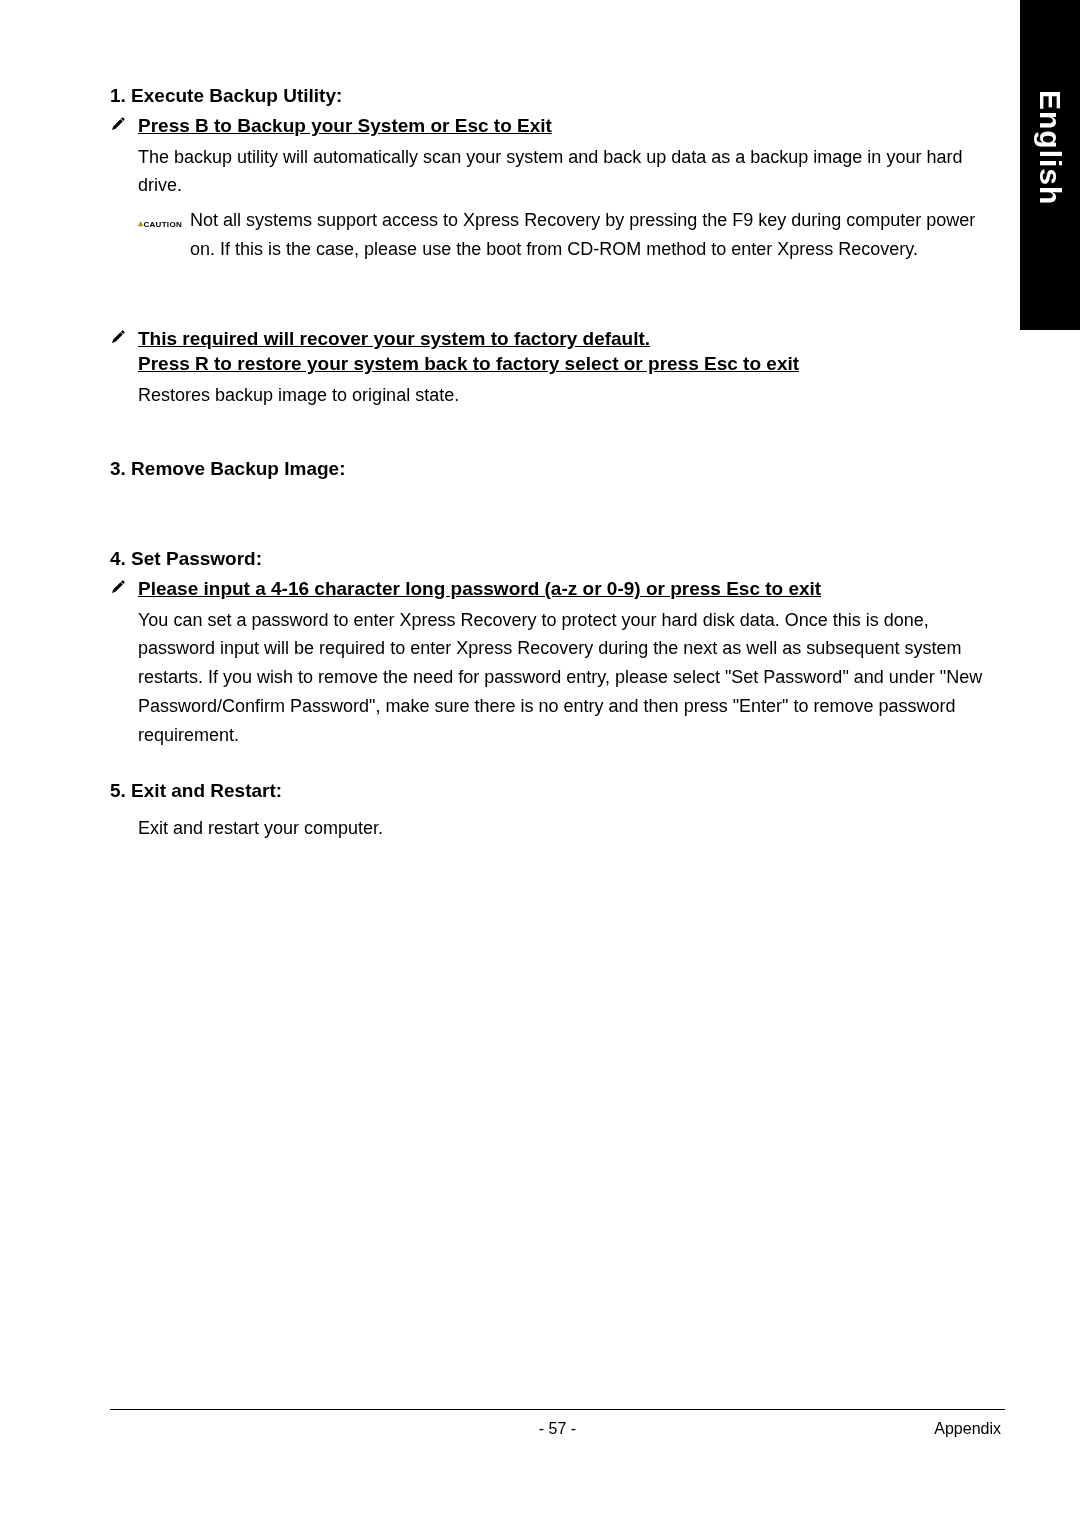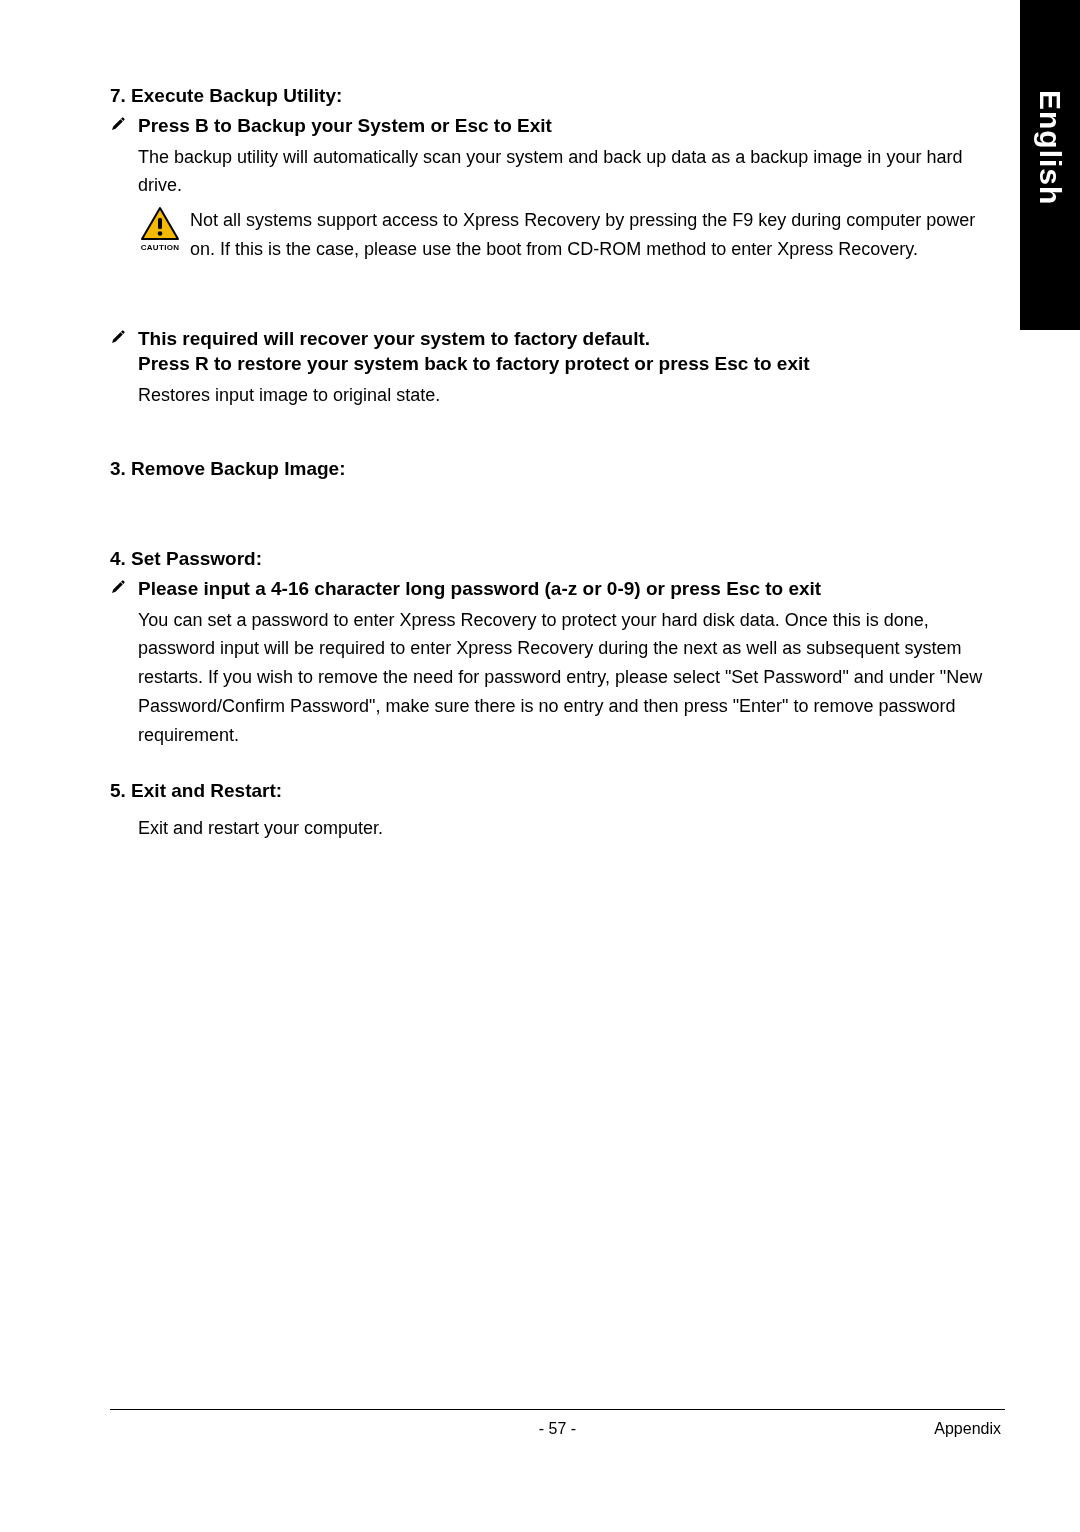--- a/index.html
+++ b/index.html
@@ -34,20 +34,21 @@
   .sect-head {
     font-weight: bold;
     font-size: 19px;
     margin-bottom: 6px;
   }
   .bullet-row {
     display: flex;
     align-items: flex-start;
     gap: 10px;
     margin-bottom: 4px;
+    text-decoration: underline;
   }
   .pencil {
     width: 18px;
     flex: 0 0 18px;
     padding-top: 3px;
   }
   .pencil svg { width: 16px; height: 16px; }
   .bullet-label {
     font-weight: bold;
     font-size: 19px;
@@ -62,21 +63,21 @@
     display: flex;
     align-items: flex-start;
     gap: 8px;
     margin-left: 28px;
     margin-top: 6px;
   }
   .caution-col {
     width: 44px;
     flex: 0 0 44px;
     display: flex;
-    flex-direction: column;
+    flex-direction: row;
     align-items: center;
   }
   .caution-col svg { width: 40px; height: 36px; }
   .caution-label {
     font-size: 8px;
     font-weight: bold;
     letter-spacing: 0.3px;
     margin-top: 1px;
   }
   .caution-text {
@@ -113,21 +114,21 @@
 <body>
 
 <div class="page">
 
   <div class="side-tab">
     <span>English</span>
   </div>
 
   <div class="content">
 
-    <div class="sect-head">7. Execute Backup Utility:</div>
+    <div class="sect-head">1. Execute Backup Utility:</div>
     <div class="bullet-row">
       <div class="pencil">
         <svg viewBox="0 0 16 16">
             <path d="M2 14 L3.2 10.5 L10.5 3.2 L12.8 5.5 L5.5 12.8 Z M11 2.7 L13.3 5 L14.3 4 C14.7 3.6 14.7 3 14.3 2.6 L13.4 1.7 C13 1.3 12.4 1.3 12 1.7 Z" fill="#000"></path>
           </svg>
       </div>
       <div class="bullet-label">Press B to Backup your System or Esc to Exit</div>
     </div>
     <div class="body-text">The backup utility will automatically scan your system and back up data as a backup image in your hard drive.</div>
     <div class="caution-row">
@@ -145,24 +146,24 @@
     <div class="block-gap"></div>
 
     <div class="bullet-row">
       <div class="pencil">
         <svg viewBox="0 0 16 16">
             <path d="M2 14 L3.2 10.5 L10.5 3.2 L12.8 5.5 L5.5 12.8 Z M11 2.7 L13.3 5 L14.3 4 C14.7 3.6 14.7 3 14.3 2.6 L13.4 1.7 C13 1.3 12.4 1.3 12 1.7 Z" fill="#000"></path>
           </svg>
       </div>
       <div>
         <div class="bullet-label">This required will recover your system to factory default.</div>
-        <div class="bullet-label">Press R to restore your system back to factory protect or press Esc to exit</div>
+        <div class="bullet-label">Press R to restore your system back to factory select or press Esc to exit</div>
       </div>
     </div>
-    <div class="body-text">Restores input image to original state.</div>
+    <div class="body-text">Restores backup image to original state.</div>
 
     <div class="small-gap"></div>
 
     <div class="sect-head">3. Remove Backup Image:</div>
 
     <div class="block-gap"></div>
 
     <div class="sect-head">4. Set Password:</div>
     <div class="bullet-row">
       <div class="pencil">

